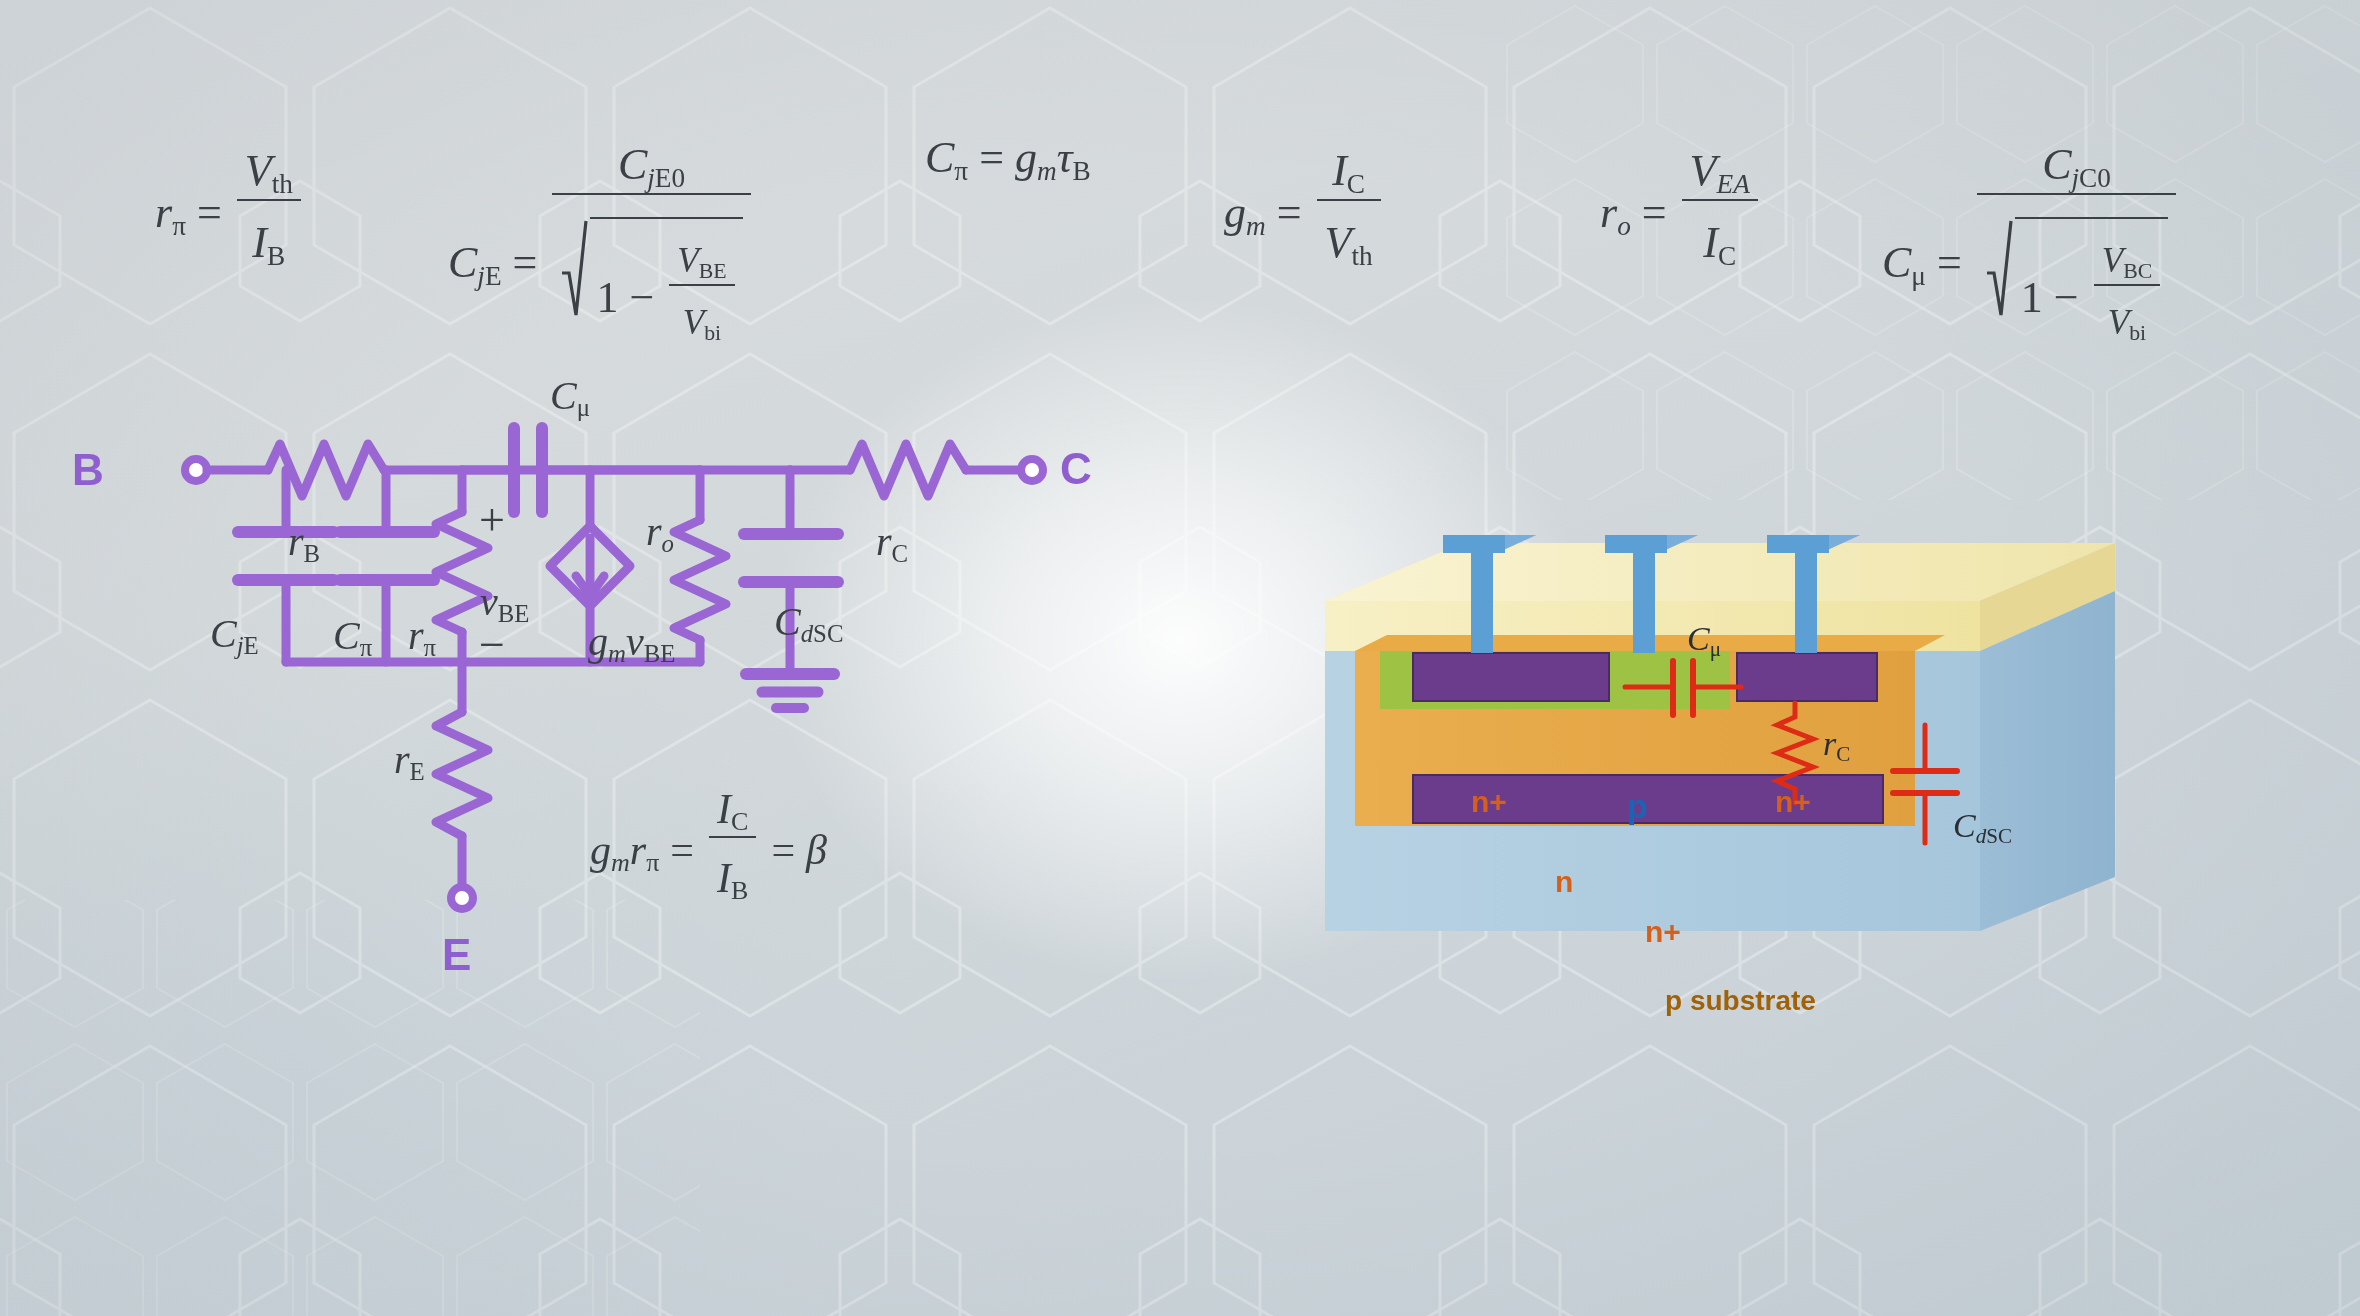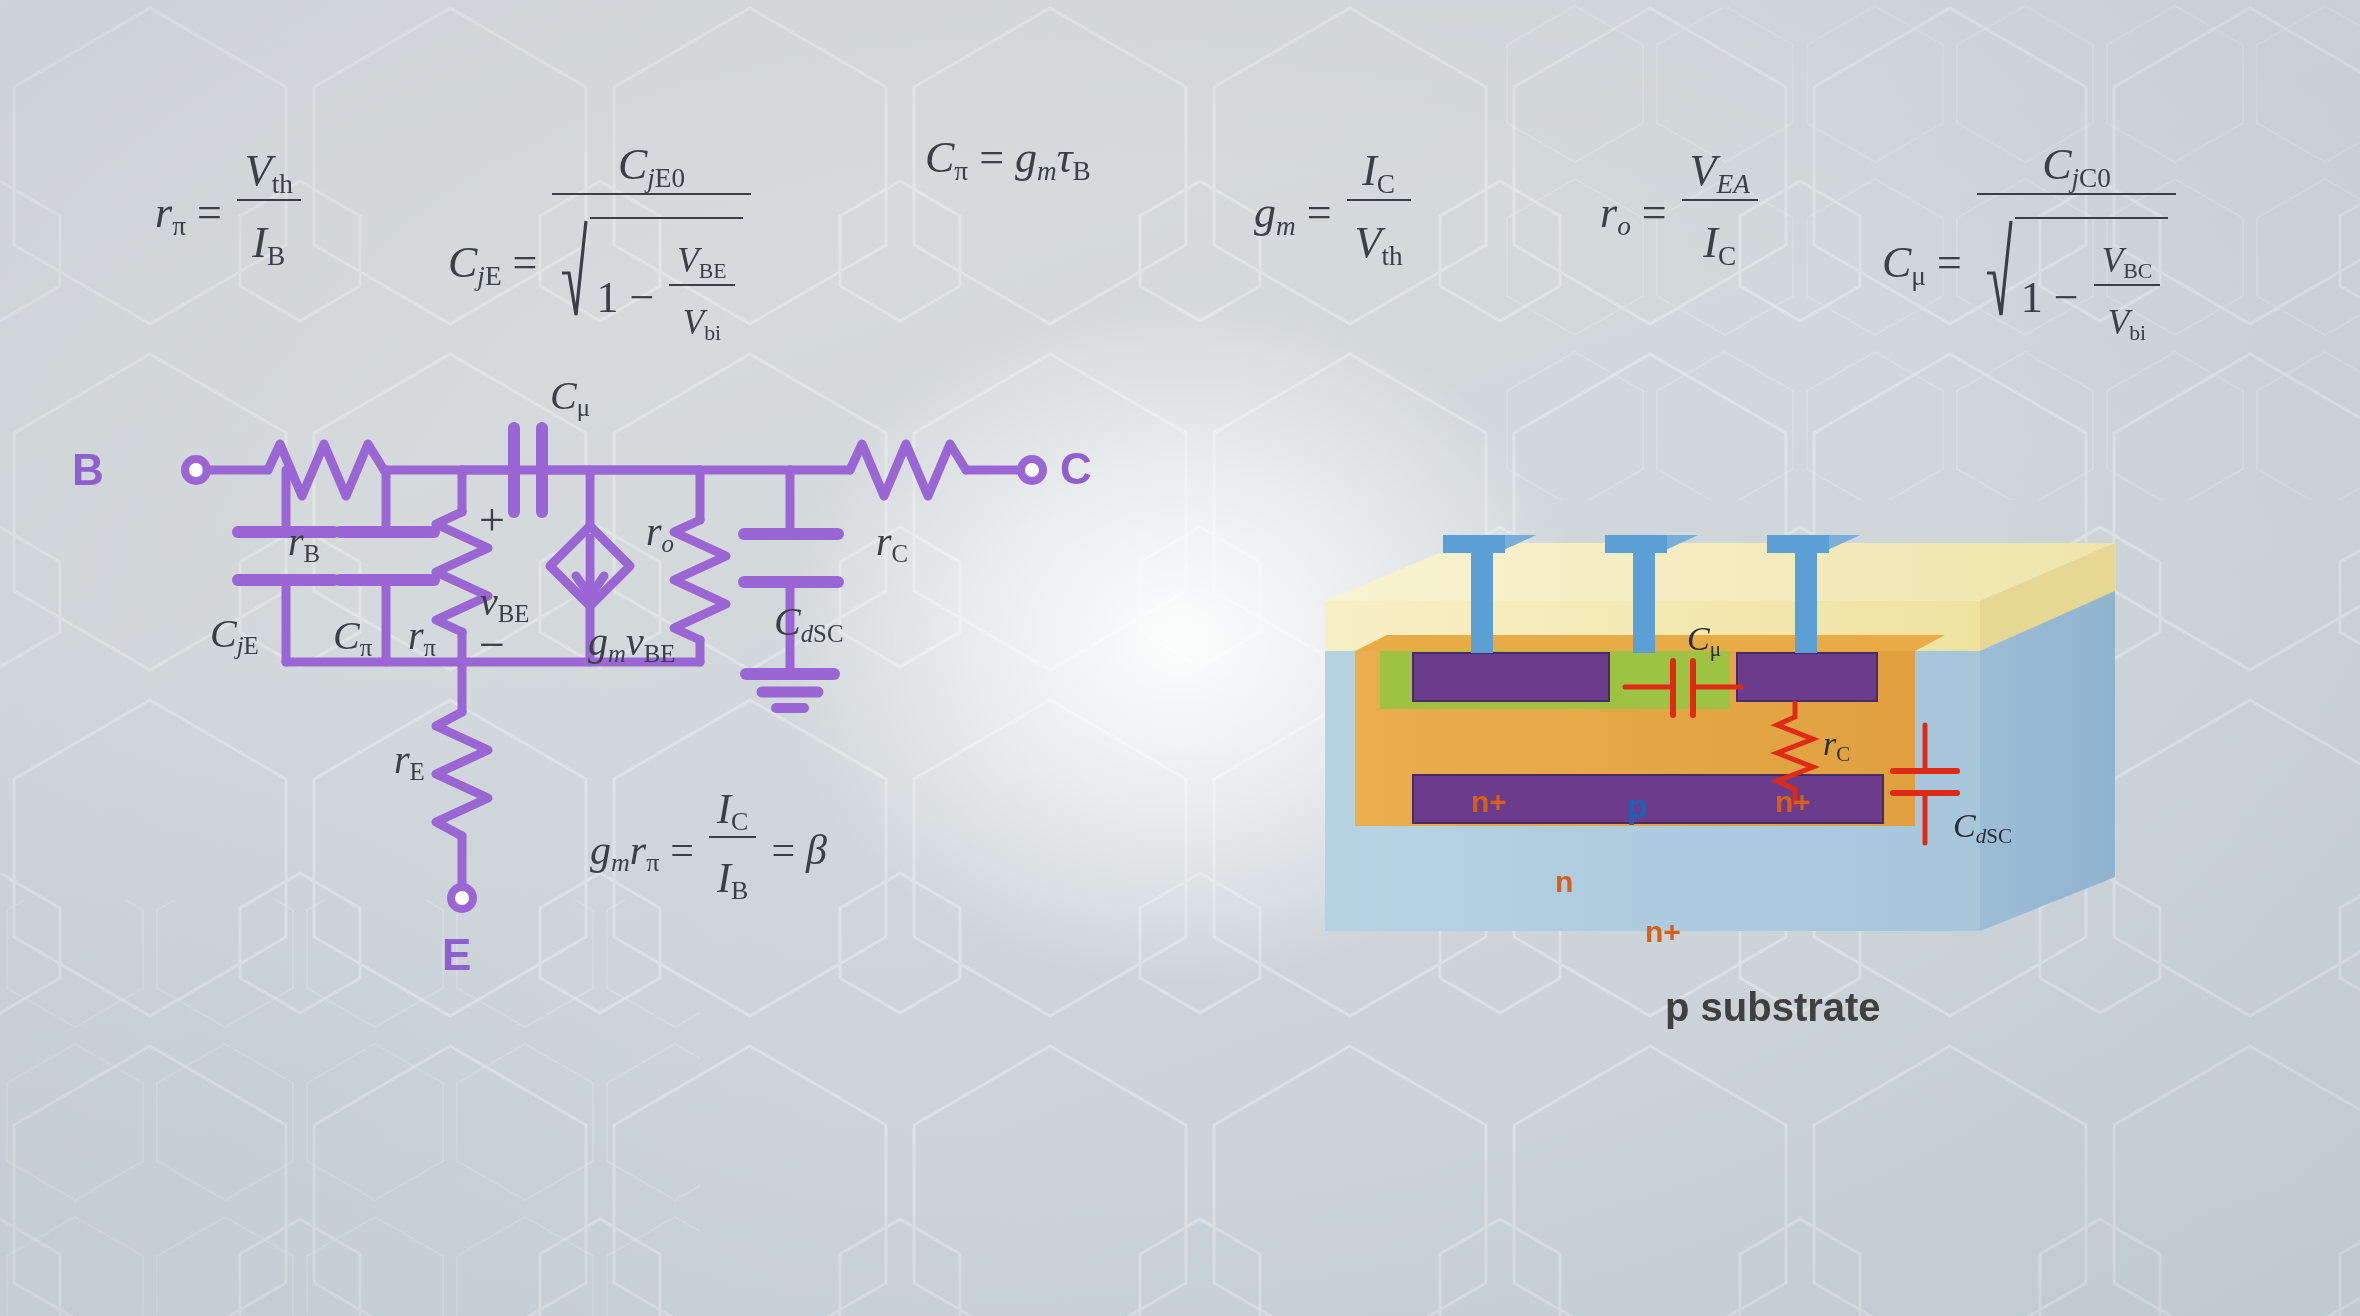--- a/index.html
+++ b/index.html
@@ -40,21 +40,21 @@
   
   #circuit{position:absolute;left:90px;top:400px;}
   .clbl{position:absolute;color:#3a4046;font-size:40px;white-space:nowrap;}
   .term{position:absolute;color:#8f5fd0;font-weight:bold;font-size:44px;font-family:"Liberation Sans",sans-serif;}
 
   
   #device{position:absolute;left:1325px;top:535px;width:900px;height:430px;}
   .dlbl{position:absolute;white-space:nowrap;}
   .dop{color:#d4601a;font-weight:bold;font-family:"Liberation Sans",sans-serif;font-size:30px;}
   .dp{color:#1b63b5;font-weight:bold;font-family:"Liberation Sans",sans-serif;font-size:34px;}
-  .dsub{color:#404040;font-weight:bold;font-family:"Liberation Sans",sans-serif;font-size:40px;}
+  .dsub{color:#a16207;font-weight:bold;font-family:"Liberation Sans",sans-serif;font-size:28px;}
   .dred{color:#111;font-size:34px;}
 </style>
 </head>
 <body>
 
 <div id="stage">
 
   <div class="bg-base"></div>
 
   <svg class="bg-hex" width="2360" height="1316" viewBox="0 0 2360 1316">
@@ -104,21 +104,21 @@
             </span>
           </span>
         </span>
       </span>
     </div>
 
     <div class="formula" style="left:925px;top:14px;">
       <span class="mi"><span>C</span><sub class="s">π</sub></span><span class="eq">=</span><span class="mi"><span>g</span><sub class="si">m</sub><span>τ</span><sub class="s">B</sub></span>
     </div>
 
-    <div class="formula" style="left:1254px;top:12px;">
+    <div class="formula" style="left:1224px;top:12px;">
       <span class="mi"><span>g</span><sub class="si">m</sub></span><span class="eq">=</span><span class="frac">
         <span class="num mi"><span>I</span><sub class="s">C</sub></span>
         <span class="den mi"><span>V</span><sub class="s">th</sub></span>
       </span>
     </div>
 
     <div class="formula" style="left:1600px;top:12px;">
       <span class="mi"><span>r</span><sub class="si">o</sub></span><span class="eq">=</span><span class="frac">
         <span class="num mi"><span>V</span><sub class="si">EA</sub></span>
         <span class="den mi"><span>I</span><sub class="s">C</sub></span>

